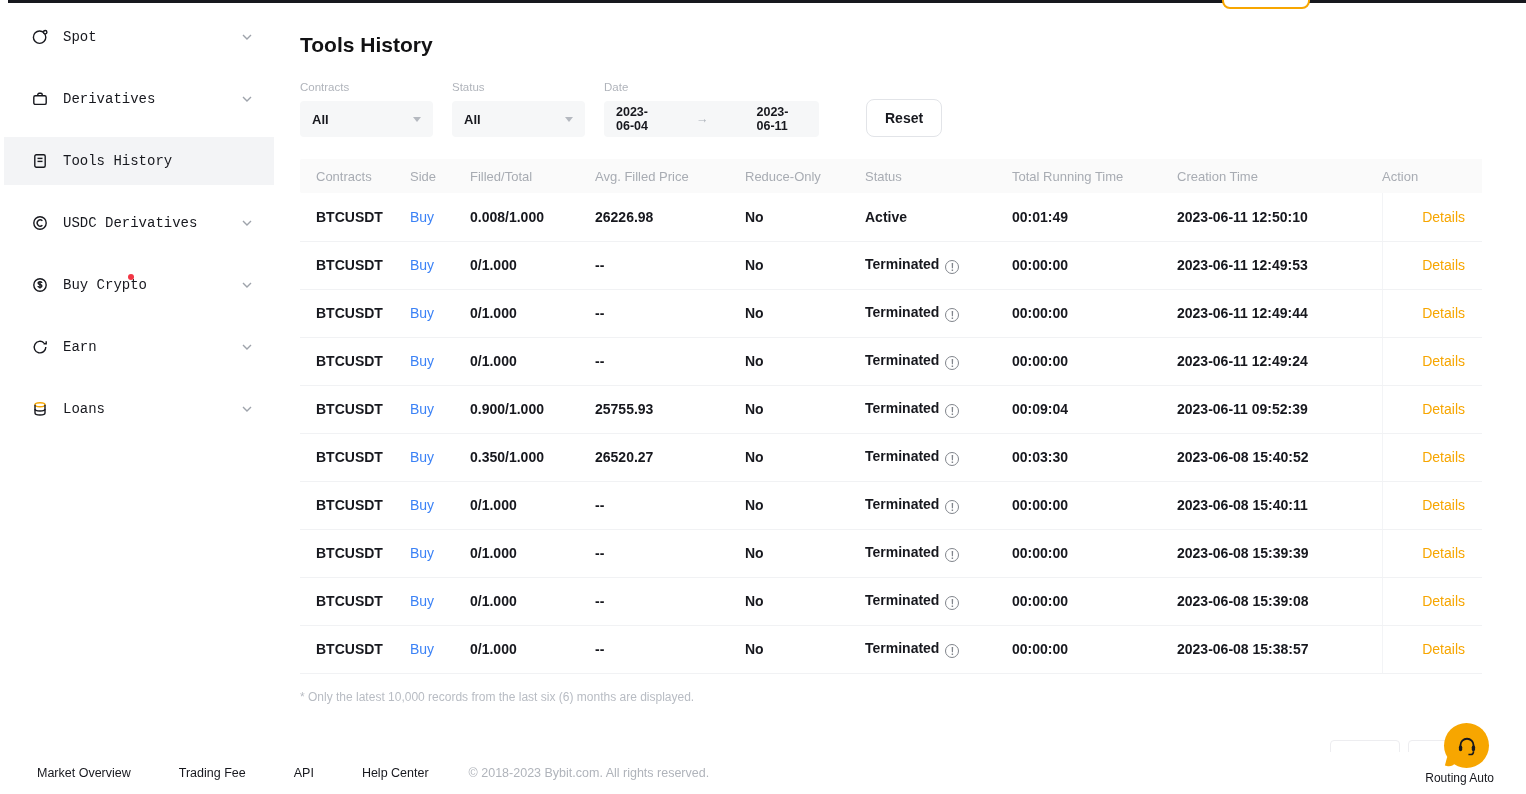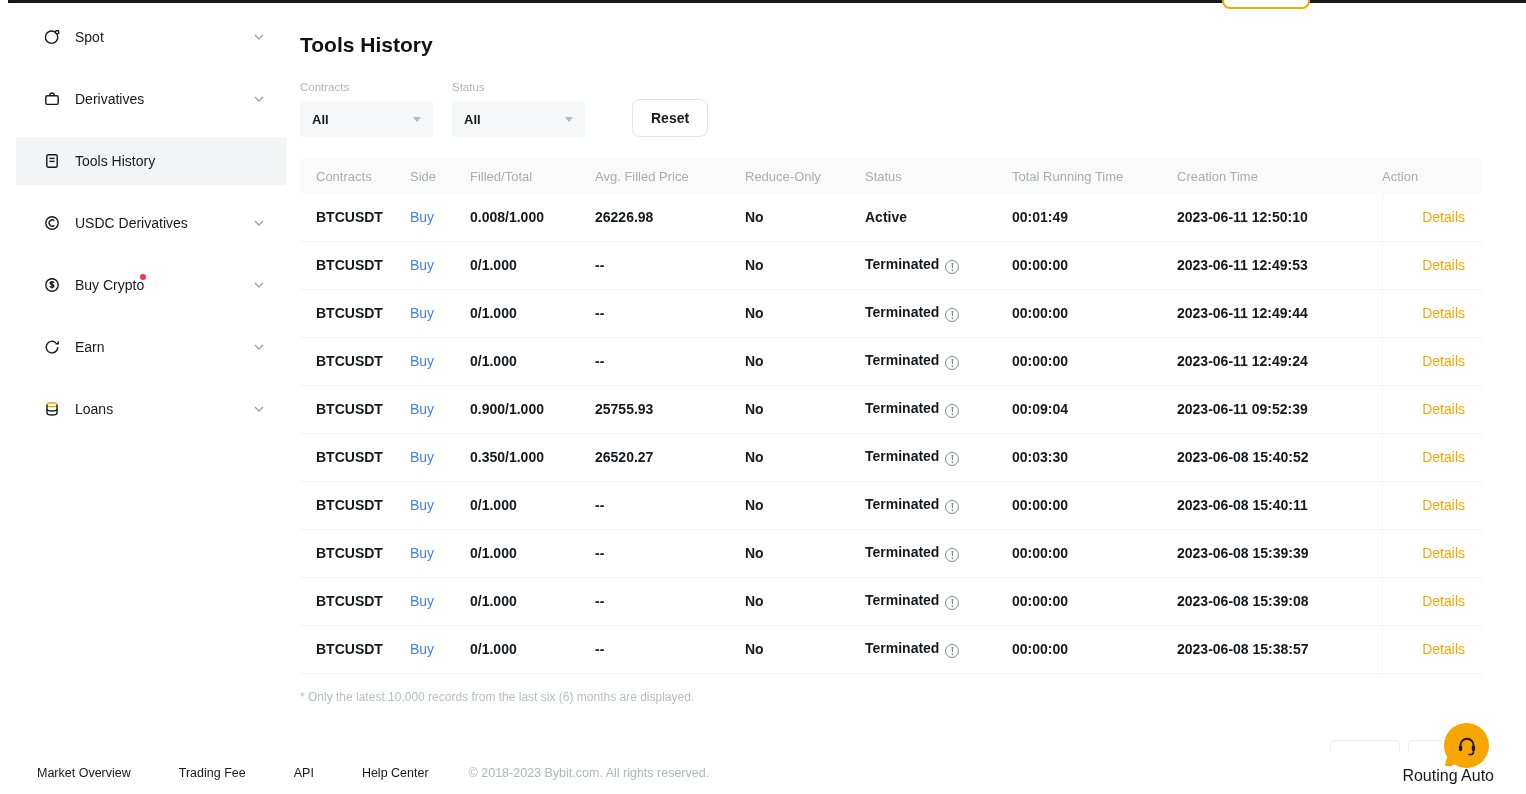--- a/index.html
+++ b/index.html
@@ -6,21 +6,21 @@
   html,body { background:#fff; }
   body { font-family:"Liberation Sans", sans-serif; color:#17181e; }
   .app { position:relative; width:1526px; height:794px; overflow:hidden; background:#fff; }
 
   
   .top-line { position:absolute; top:0; left:8px; right:0; height:3px; background:#17181e; }
   .top-pill { position:absolute; top:-9px; left:1222px; width:88px; height:18px; background:#fff;
               border:2px solid #f7a600; border-radius:8px; z-index:5; }
 
   
-  .sidebar { position:absolute; top:13px; left:16px; width:270px; }
+  .sidebar { position:absolute; top:13px; left:4px; width:270px;font-family:Liberation Mono, monospace; }
   .side-item { display:flex; align-items:center; height:48px; padding:0 22px 0 27px;
                margin-bottom:14px; cursor:pointer; font-size:14px; font-weight:500; color:#17181e; position:relative; }
   .side-item.active { background:#f3f4f6; }
   .side-item .s-icon { width:18px; height:18px; margin-right:14px; flex:none; display:flex; align-items:center; }
   .side-item .chev { margin-left:auto; display:flex; }
   .red-dot { position:absolute; width:6px; height:6px; background:#f23645; border-radius:50%;
              top:13px; margin-left:2px; }
   .buycrypto-dot { left:122px; }
 
   
@@ -64,21 +64,21 @@
   
   .footer { position:absolute; left:0; bottom:0; width:100%; height:42px; display:flex; align-items:center;
             padding-left:27px; background:#fff; }
   .flink { font-size:12.5px; font-weight:500; color:#17181e; margin-right:38px; cursor:pointer;margin-left:10px; }
   .copyright { font-size:12.5px; color:#b0b4bb; margin-left:2px; }
 
   .pag-ghost { position:absolute; bottom:27px; height:27px; width:70px; border:1px solid #ededf0;
                border-radius:4px; background:#fff; }
   .pag-ghost.g1 { right:126px; } .pag-ghost.g2 { right:48px; }
 
-  .routing { position:absolute; right:32px; bottom:9px; font-size:16px; font-weight:500; color:#17181e; z-index:1; }
+  .routing { position:absolute; right:32px; bottom:9px; font-size:12px; font-weight:500; color:#17181e; z-index:1; }
   .chat-bubble { position:absolute; right:37px; bottom:26px; width:45px; height:45px; background:#f7a600;
                  border-radius:50%; display:flex; align-items:center; justify-content:center; cursor:pointer; z-index:2; }
   .chat-bubble:after { content:""; position:absolute; left:2px; bottom:1px; width:10px; height:10px;
                        background:#f7a600; border-radius:2px 0 8px 0; transform:rotate(15deg); }
 
   svg { display:block; }
 </style>
 </head>
 <body>
 
@@ -200,20 +200,34 @@
             </svg>
         </div>
       </div>
       <div class="fgroup">
         <div class="flabel">Status</div>
         <div class="fcontrol dd">
           <span>All</span>
           <svg width="8" height="5" viewBox="0 0 8 5">
               <path d="M0 0h8L4 5z" fill="#b5b9c0"></path>
             </svg>
+        </div>
+      </div>
+      <div class="fgroup">
+        <div class="flabel">Date</div>
+        <div class="fcontrol daterange">
+          <span>2023-06-04</span>
+          <span class="arrow">→</span>
+          <span>2023-06-11</span>
+          <svg width="16" height="16" viewBox="0 0 18 18" fill="none" stroke="#81858c" stroke-width="1.4">
+            <rect x="2.5" y="3.5" width="13" height="11.5" rx="1.5"></rect>
+              <line x1="2.5" y1="7.2" x2="15.5" y2="7.2"></line>
+              <line x1="6" y1="1.8" x2="6" y2="5"></line>
+              <line x1="12" y1="1.8" x2="12" y2="5"></line>
+          </svg>
         </div>
       </div>
       <button class="reset-btn">Reset</button>
     </div>
 
     <table>
       <colgroup>
         <col class="w-contracts">
           <col class="w-side">
           <col class="w-filled">

